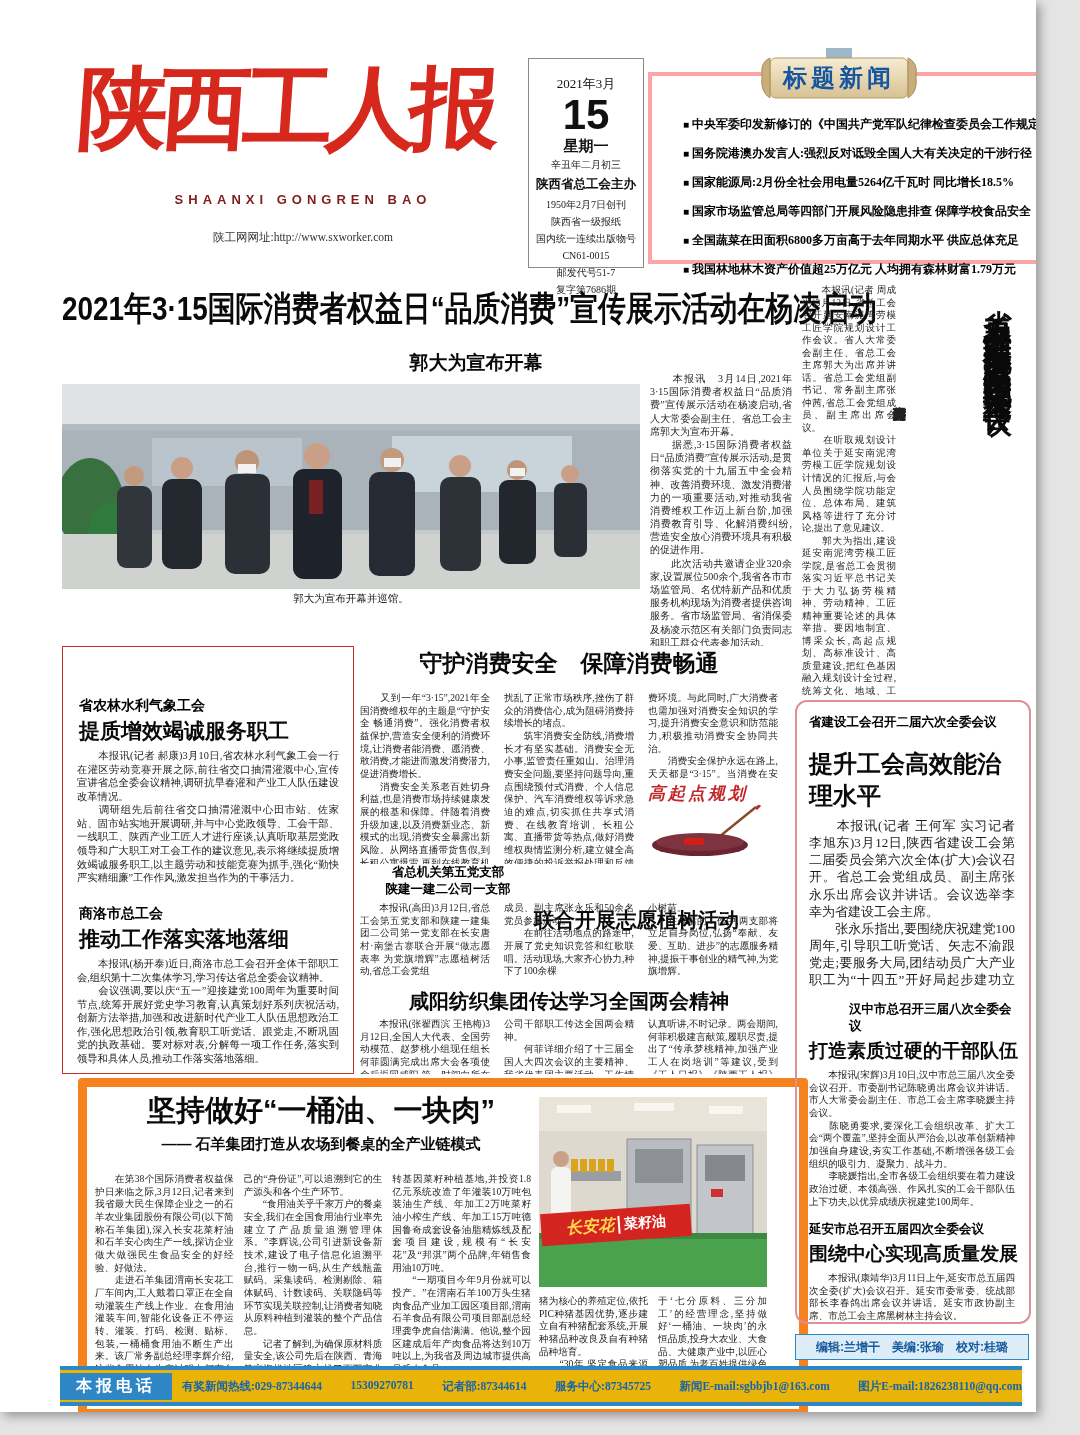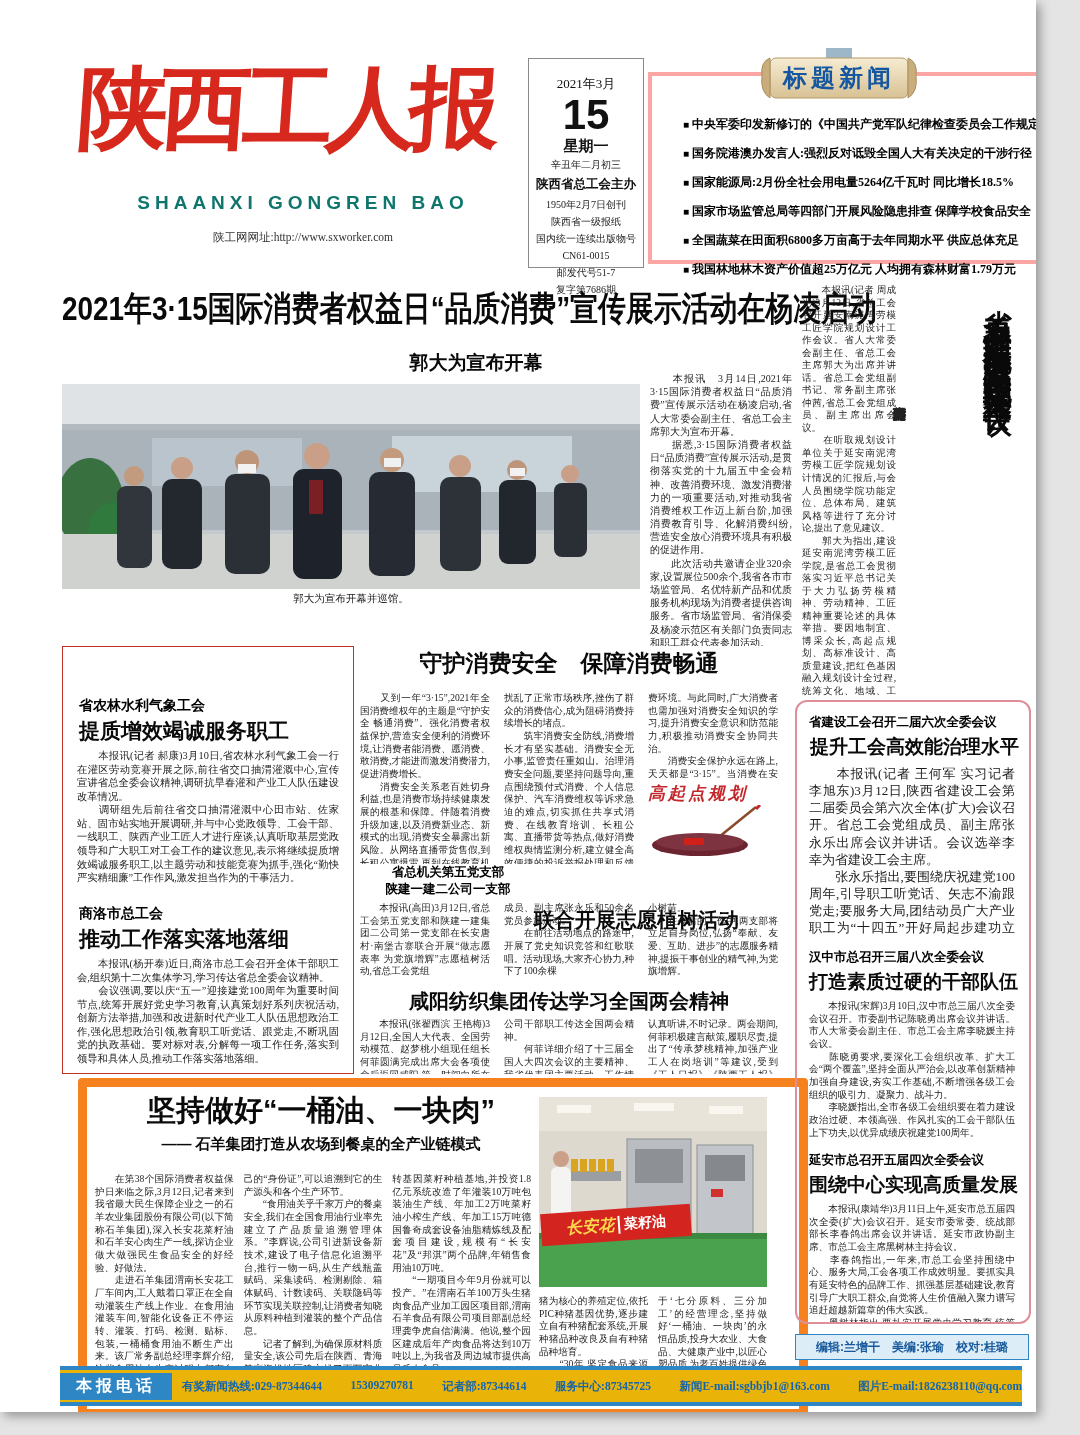--- a/index.html
+++ b/index.html
@@ -20,21 +20,21 @@
   .footitem{color:#1565ad;font-size:11.5px;font-weight:bold;}
 </style>
 </head>
 <body>
 
 <div class="page">
 
   <div class="abs" style="left:78px;top:58px;width:450px;height:150px;">
     <div style="font-family:'DejaVu Serif',serif;font-weight:bold;font-size:90px;letter-spacing:-7px;color:#d6281c;transform:skewX(-4deg);line-height:1.1;">陕西工人报</div>
   </div>
-  <div class="abs sans" style="left:78px;top:192px;width:450px;text-align:center;font-weight:bold;font-size:19px;letter-spacing:5px;color:#0f766e;">SHAANXI GONGREN BAO</div>
+  <div class="abs sans" style="left:78px;top:192px;width:450px;text-align:center;font-weight:bold;font-size:13px;letter-spacing:5px;color:#7f1d1d;">SHAANXI GONGREN BAO</div>
   <div class="abs" style="left:78px;top:230px;width:450px;text-align:center;font-size:11.5px;color:#333;">陕工网网址:http://www.sxworker.com</div>
 
   <div class="abs center" style="left:528px;top:58px;width:114px;height:192px;border:1px solid #8a8a8a;padding-top:16px;">
     <div style="font-size:13px;">2021年3月</div>
     <div class="sans" style="font-size:42px;font-weight:bold;line-height:1.05;">15</div>
     <div style="font-size:15px;font-weight:bold;">星期一</div>
     <div class="dl">辛丑年二月初三</div>
     <div style="font-size:12.5px;font-weight:bold;margin-top:3px;">陕西省总工会主办</div>
     <div class="dl" style="margin-top:3px;">1950年2月7日创刊</div>
     <div class="dl">陕西省一级报纸</div>
@@ -212,25 +212,25 @@
 　　据介绍,依托石羊农科研究院动物营养、动物健康、食品科学以及现代化生猪加工工艺,运用互联网和信息化手段,从养殖到屠宰加工再到消费终端,各环节运用大数据管理,进行品牌化经营、冷链化运输,现代化配送。
 　　目前,500万头生猪云养殖计划持续推进,依托“公司+家庭农场”模式,坚持以种</div>
     <div class="abs bt" style="left:452px;top:208px;width:228px;height:88px;font-size:9.6px;columns:2;column-gap:10px;">猪为核心的养殖定位,依托PIC种猪基因优势,逐步建立自有种猪配套系统,开展种猪品种改良及自有种猪品种培育。
 　　“30年,坚定食品来源于‘七分原料、三分加工’的经营理念,坚持做好‘一桶油、一块肉’的永恒品质,投身大农业、大食品、大健康产业中,以匠心塑品质,为老百姓提供绿色产品,共创美好生活,这就是我们‘石羊人’的使命。”石羊集团工会副主席傅巧箔如是说。</div>
     <div class="abs" style="right:6px;bottom:2px;background:#fff;font-size:10px;font-weight:bold;padding-left:6px;">本报记者 杨涛</div>
   </div>
 
   <div class="abs" style="left:795px;top:700px;width:232px;height:620px;border:2px solid #df8f99;border-radius:12px;overflow:hidden;">
     <div style="padding:12px 10px 0 12px;">
       <div class="kicker" style="font-size:12.5px;">省建设工会召开二届六次全委会议</div>
-      <div class="hl" style="font-size:19px;margin:3px 0 5px 0;text-align:right;">提升工会高效能治理水平</div>
+      <div class="hl" style="font-size:24px;margin:17px 0 5px 0;">提升工会高效能治理水平</div>
       <div class="bt" style="width:206px;height:172px;font-size:13px;">　　本报讯(记者 王何军 实习记者 李旭东)3月12日,陕西省建设工会第二届委员会第六次全体(扩大)会议召开。省总工会党组成员、副主席张永乐出席会议并讲话。会议选举李幸为省建设工会主席。
 　　张永乐指出,要围绕庆祝建党100周年,引导职工听党话、矢志不渝跟党走;要服务大局,团结动员广大产业职工为“十四五”开好局起步建功立业,以“大抓项目、抓大项目、促大发展”为导向,围绕项目抓竞赛、促发展,建阵地、强服务,深化“建功‘十四五’、奋进新征程”主题劳动和技能竞赛;要履行维权服务基本职责,着力满足广大职工对高品质生活的需要;要全面从严治党,强化“勤快严实精细廉”作风,提升工会高效能治理水平。</div>
 
-      <div class="kicker" style="font-size:12.5px;margin-top:12px;">汉中市总召开三届八次全委会议</div>
+      <div class="kicker" style="font-size:12.5px;margin-top:12px;margin-left:40px;">汉中市总召开三届八次全委会议</div>
       <div class="hl" style="font-size:19px;margin:3px 0 5px 0;">打造素质过硬的干部队伍</div>
       <div class="bt" style="width:206px;height:140px;font-size:9.6px;">　　本报讯(宋辉)3月10日,汉中市总三届八次全委会议召开。市委副书记陈晓勇出席会议并讲话。市人大常委会副主任、市总工会主席李晓媛主持会议。
 　　陈晓勇要求,要深化工会组织改革、扩大工会“两个覆盖”,坚持全面从严治会,以改革创新精神加强自身建设,夯实工作基础,不断增强各级工会组织的吸引力、凝聚力、战斗力。
 　　李晓媛指出,全市各级工会组织要在着力建设政治过硬、本领高强、作风扎实的工会干部队伍上下功夫,以优异成绩庆祝建党100周年。</div>
 
       <div class="kicker" style="font-size:12.5px;margin-top:12px;">延安市总召开五届四次全委会议</div>
       <div class="hl" style="font-size:19px;margin:3px 0 5px 0;">围绕中心实现高质量发展</div>
       <div class="bt" style="width:206px;height:150px;font-size:9.6px;">　　本报讯(康靖华)3月11日上午,延安市总五届四次全委(扩大)会议召开。延安市委常委、统战部部长李春鸽出席会议并讲话。延安市政协副主席、市总工会主席黑树林主持会议。
 　　李春鸽指出,一年来,市总工会坚持围绕中心、服务大局,工会各项工作成效明显。要抓实具有延安特色的品牌工作、抓强基层基础建设,教育引导广大职工群众,自觉将人生价值融入聚力谱写追赶超越新篇章的伟大实践。
 　　黑树林指出,要扎实开展党史学习教育,统筹推进工会各项工作,助力延安高质量发展,以优异成绩庆祝建党100周年。</div>

